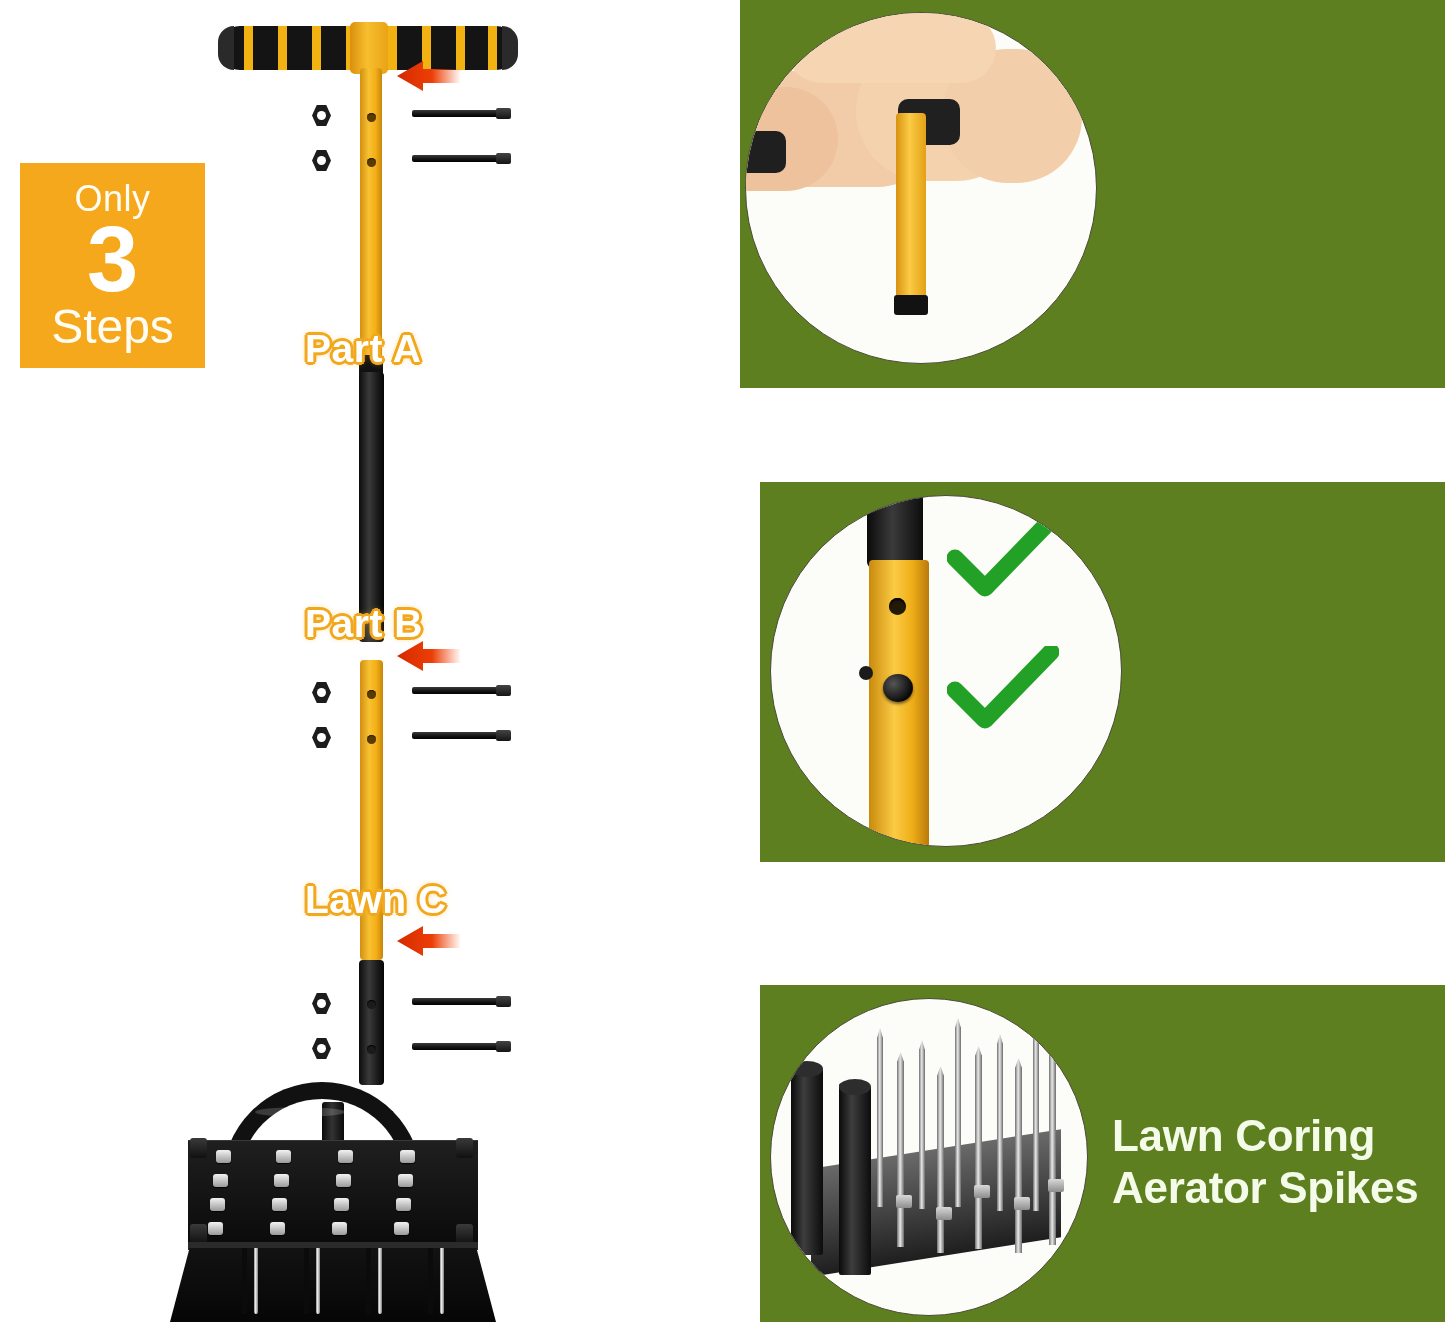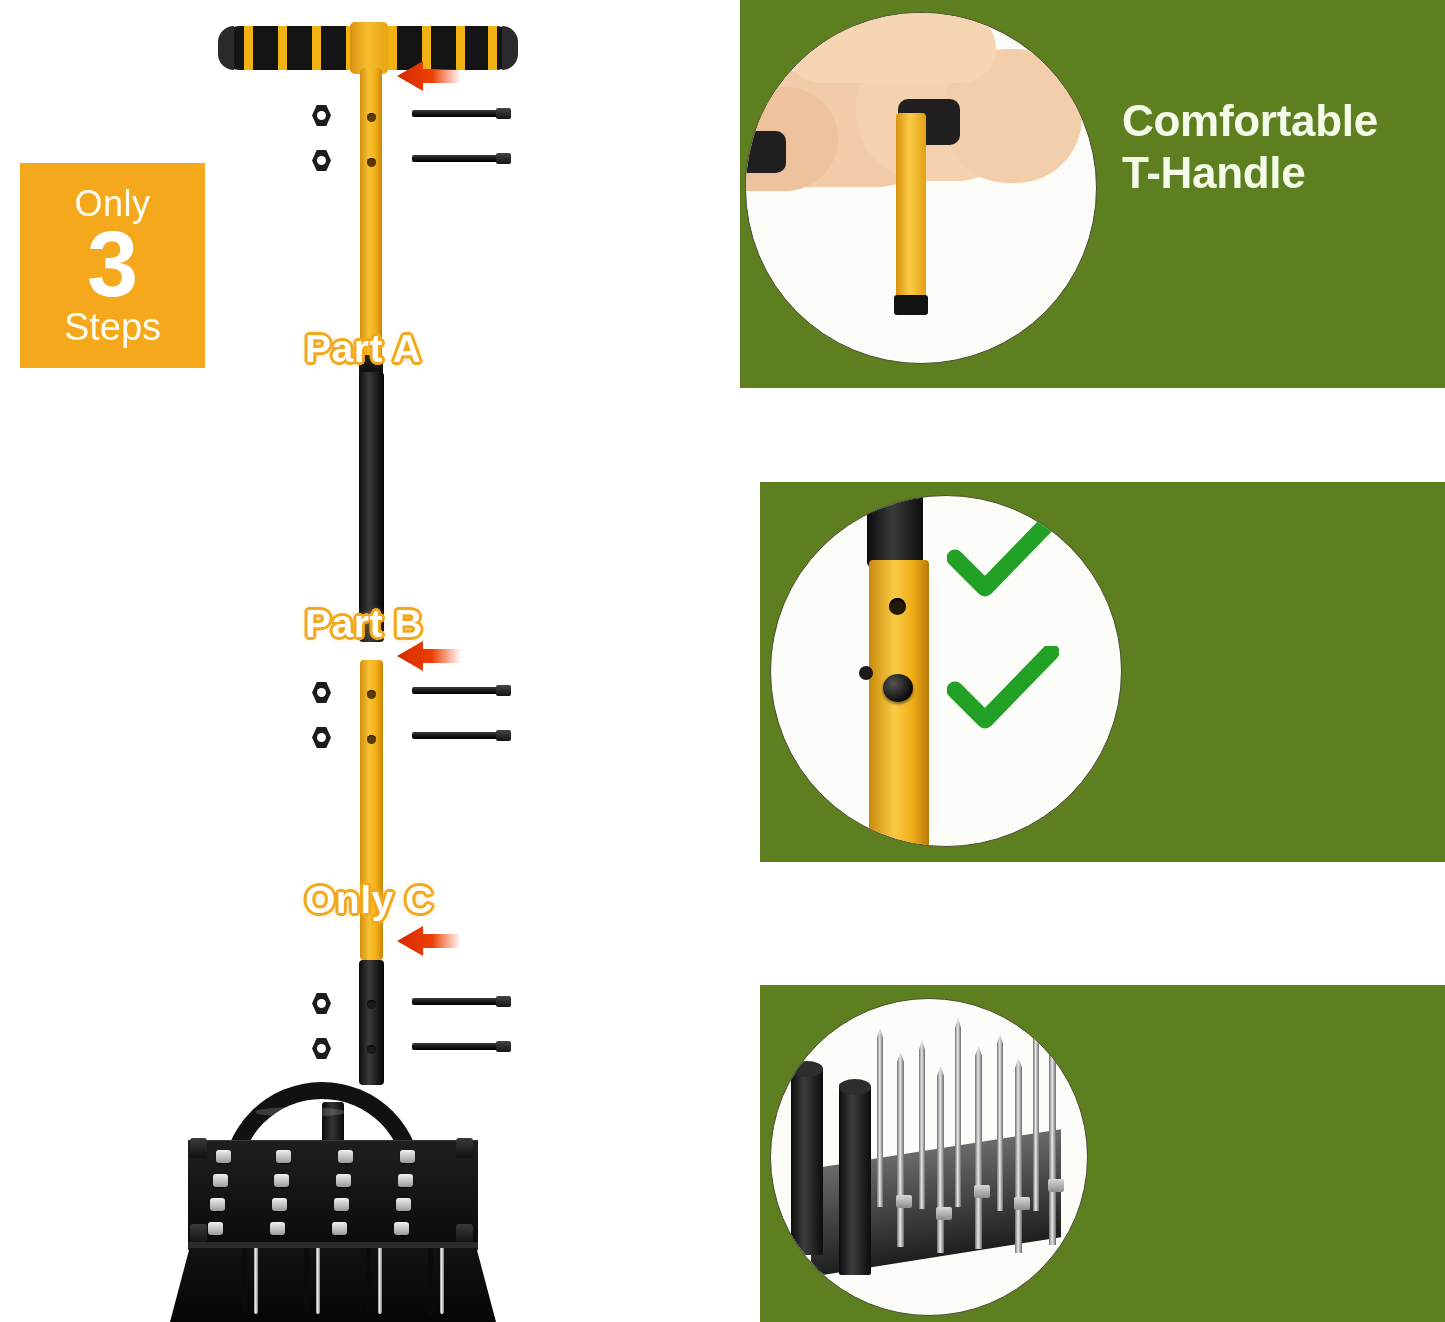--- a/index.html
+++ b/index.html
@@ -9,21 +9,21 @@
   #stage { position:absolute; inset:0; width:1445px; height:1322px; background:#fff; }
 
   
   .badge {
     position:absolute; left:20px; top:163px; width:185px; height:205px;
     background:#F5A81C; display:flex; flex-direction:column;
     align-items:center; justify-content:center; line-height:1;
   }
   .badge .b-only { color:#FFFDF3; font-size:36px; font-weight:400; letter-spacing:.5px; }
   .badge .b-num  { color:#FFFFFF; font-size:92px; font-weight:700; margin:-4px 0 -2px 0; }
-  .badge .b-steps{ color:#FFFDF3; font-size:38px; font-weight:400; }
+  .badge .b-steps{ color:#FFFDF3; font-size:48px; font-weight:400; }
 
   
   .product { position:absolute; left:160px; top:0; width:560px; height:1182px; }
 
   
   .t-bar { position:absolute; left:58px; top:26px; width:300px; height:44px;
            border-radius:22px; background:#141414; }
   .t-bar .stripe { position:absolute; top:0; bottom:0; width:9px; background:#F2B212; }
   .t-cap-l { position:absolute; left:58px; top:26px; width:16px; height:44px;
              border-radius:22px 0 0 22px; background:#2a2a2a; }
@@ -230,21 +230,21 @@
     <div class="nut" style="left:152px; top:727px;"></div>
     <div class="bolt" style="left:252px; top:685px;">
       <div class="shaft"></div>
         <div class="head"></div>
     </div>
     <div class="bolt" style="left:252px; top:730px;">
       <div class="shaft"></div>
         <div class="head"></div>
     </div>
 
-    <div class="part-label" style="left:145px; top:878px;">Only C</div>
+    <div class="part-label" style="left:145px; top:878px;">Lawn C</div>
 
     <div class="arrow" style="left:235px; top:925px;">
       <svg width="66" height="32" viewBox="0 0 66 32">
         <defs>
             <linearGradient id="ag3" x1="1" y1="0" x2="0" y2="0">
           <stop offset="0" stop-color="#F2470B" stop-opacity="0"></stop>
           <stop offset="0.45" stop-color="#EC3F07"></stop>
           <stop offset="1" stop-color="#D62A00"></stop>
         </linearGradient>
           </defs>
@@ -317,22 +317,20 @@
     <div class="hand" style="left:40px;  top:0px;  width:210px; height:70px;  border-radius:40px; background:#F6D5B2;"></div>
 
     <div class="grip-h" style="left:-30px; top:118px; width:70px; height:42px; border-radius:10px; background:#1f1f1f;"></div>
 
     <div class="grip-h" style="left:152px; top:86px;  width:62px; height:46px; border-radius:10px; background:#202020;"></div>
 
     <div class="shaft-y" style="left:150px; top:100px; width:30px; height:190px;"></div>
     <div style="position:absolute; left:148px; top:282px; width:34px; height:20px; background:#121212; border-radius:3px;"></div>
   </div>
 
-  <div class="feature-title ft1">Comfortable
-T-Handle</div>
 
   <div class="panel p2"></div>
 
   <div class="photo-circle c2">
     <div style="position:absolute; left:96px; top:-20px; width:56px; height:92px;
                 background:linear-gradient(90deg,#0b0b0b,#3a3a3a 45%,#0d0d0d); border-radius:6px;"></div>
     <div style="position:absolute; left:98px; top:64px; width:60px; height:300px;
                 background:linear-gradient(90deg,#C98A0C,#FBCB45 42%,#EFAE18 72%,#B9790A); border-radius:4px;"></div>
     <div style="position:absolute; left:118px; top:102px; width:17px; height:17px; border-radius:50%;
                 background:#221a05; box-shadow:inset 0 2px 2px #000;"></div>
@@ -378,14 +376,16 @@
     <div class="coll" style="left:277px; top:180px;"></div>
 
     <div class="tubeblk" style="left:20px; top:66px;  width:32px; height:190px;"></div>
     <div class="tubeblk" style="left:68px; top:84px;  width:32px; height:192px;"></div>
     <div style="position:absolute; left:20px; top:62px; width:32px; height:16px;
                 border-radius:50%; background:#2d2d2d;"></div>
     <div style="position:absolute; left:68px; top:80px; width:32px; height:16px;
                 border-radius:50%; background:#2d2d2d;"></div>
   </div>
 
+  <div class="feature-title ft3">Lawn Coring
+Aerator Spikes</div>
 
 </div>
 
 </body></html>

